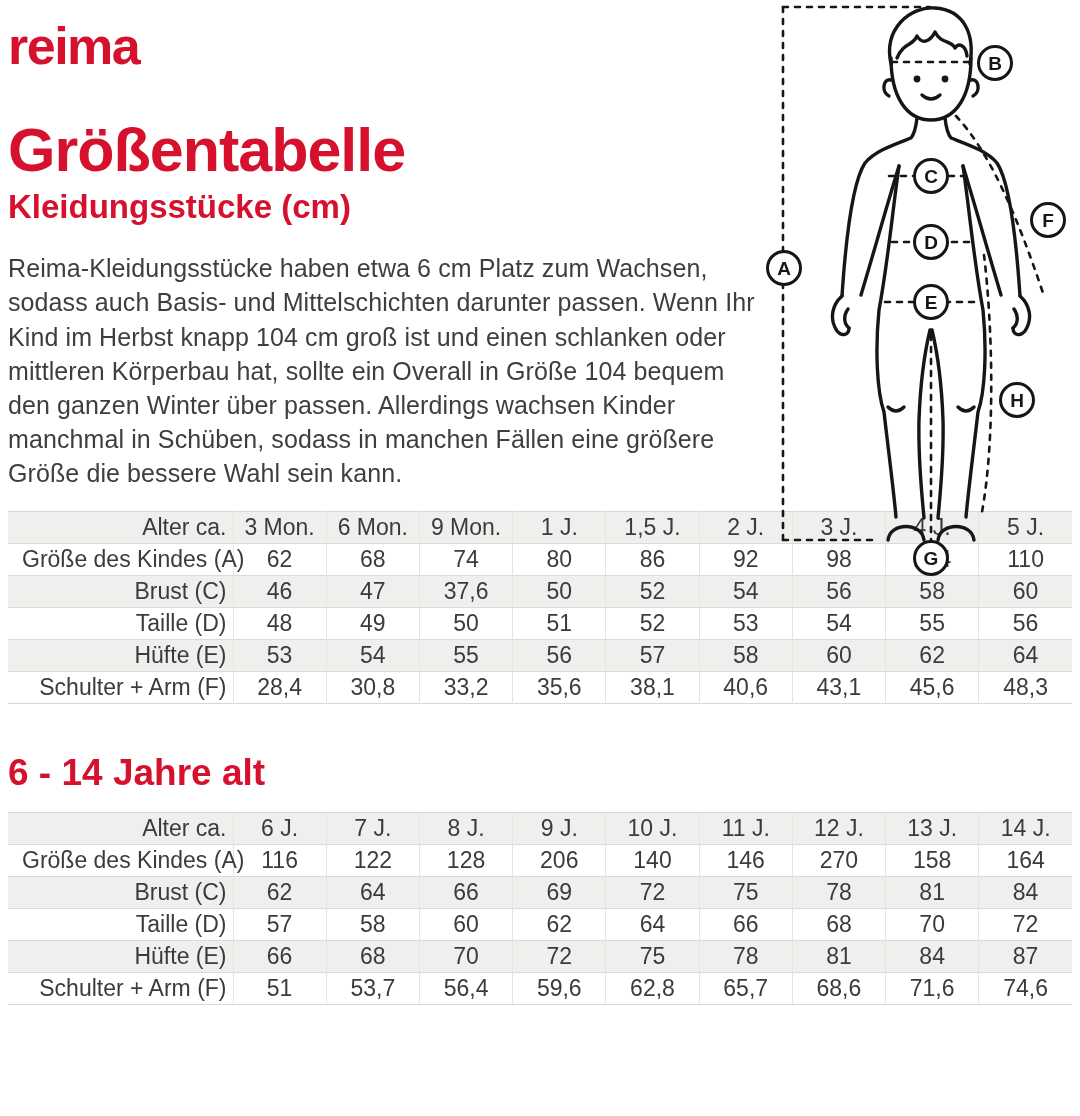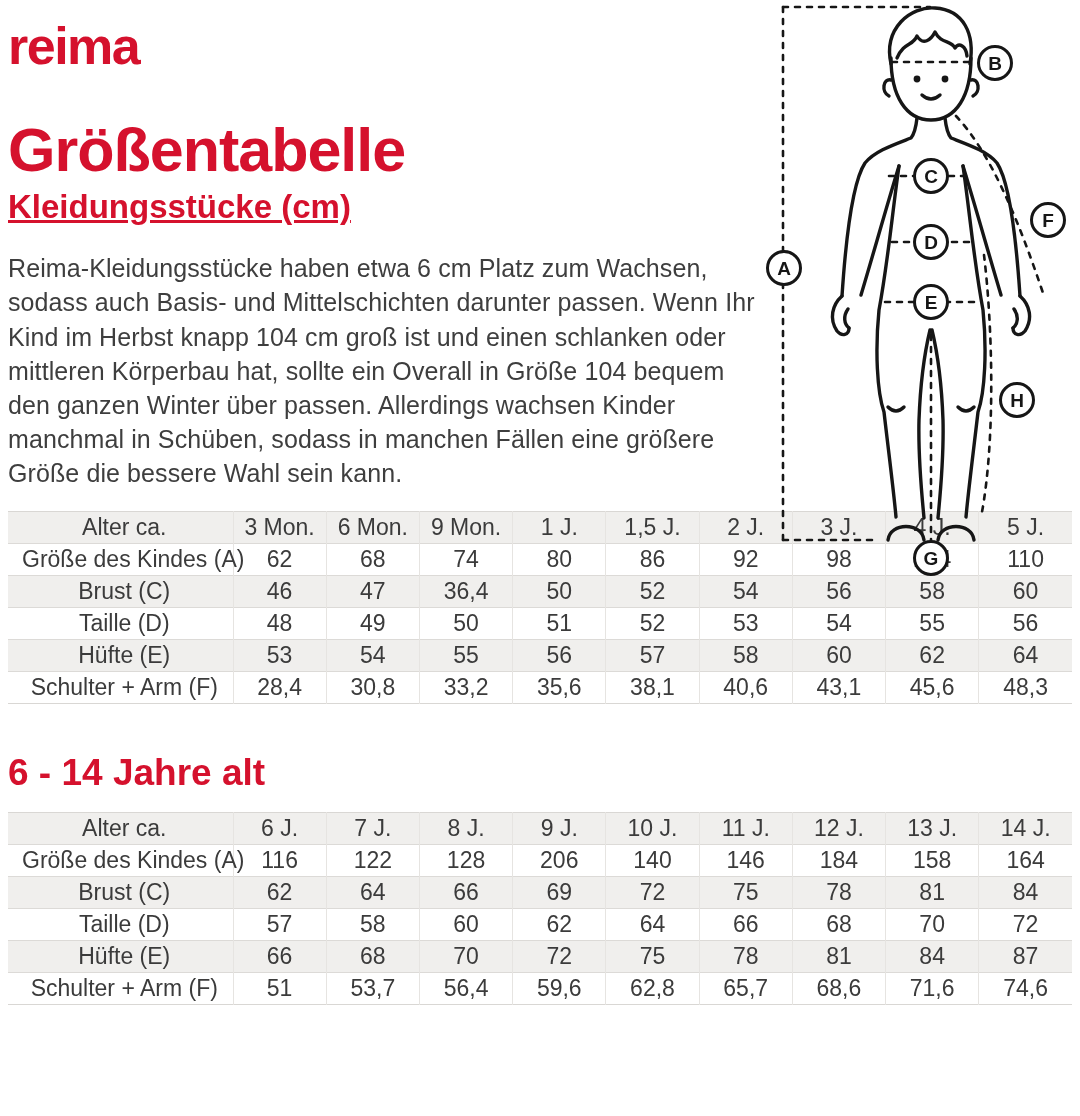--- a/index.html
+++ b/index.html
@@ -10,38 +10,38 @@
     --border-v:#e6e4e1;
   }
   *{box-sizing:border-box;margin:0;padding:0;}
   html,body{width:1080px;height:1116px;overflow:hidden;background:#fff;}
   body{font-family:"Liberation Sans", sans-serif;color:var(--text);position:relative;}
   .page{position:relative;width:1080px;height:1116px;padding:0 8px;}
 
   .logo{color:var(--accent);font-size:52px;font-weight:800;letter-spacing:-1.5px;padding-top:20px;line-height:1;}
   .intro-col{width:750px;}
   .main-title{color:var(--accent);font-size:61px;font-weight:800;letter-spacing:-1px;margin-top:48px;line-height:1;}
-  .sub-title{color:var(--accent);font-size:33px;font-weight:600;margin-top:8px;line-height:1.1;text-decoration:underline;}
+  .sub-title{color:var(--accent);font-size:33px;font-weight:600;margin-top:8px;line-height:1.1;}
   .intro-text{font-size:25px;line-height:1.365;margin-top:26px;color:var(--text);letter-spacing:0.1px;}
 
   .diagram{position:absolute;top:0;left:758px;width:322px;height:600px;}
   .diagram path,.diagram ellipse{fill:none;stroke:#161616;stroke-width:3.4;stroke-linecap:round;stroke-linejoin:round;}
   .diagram .dash{stroke-width:2.6;stroke-dasharray:5 7;}
   .diagram .marker circle{fill:#fff;stroke:#161616;stroke-width:3;}
   .diagram .marker text{font-family:"Liberation Sans",sans-serif;font-size:19px;font-weight:bold;fill:#161616;text-anchor:middle;}
   .diagram .dot{fill:#161616;stroke:none;}
 
   .section-title{color:var(--accent);font-size:37px;font-weight:800;line-height:1;}
   .section-0 .section-title{margin-top:32px;}
   .section-1 .section-title{margin-top:50px;}
 
   table{border-collapse:collapse;width:1064px;margin-top:21px;table-layout:fixed;
         border-top:1px solid #d9d7d4;border-bottom:1px solid #d9d7d4;font-size:23px;color:#3b3b3b;}
   th,td{font-weight:normal;height:32px;padding:2px 6px;text-align:center;white-space:nowrap;}
-  th.label{width:225px;text-align:center;padding-left:14px;}
+  th.label{width:225px;text-align:right;padding-left:14px;}
   thead th{background:var(--row-alt);}
   tbody tr:nth-child(even) th,tbody tr:nth-child(even) td{background:var(--row-alt);}
   tbody th,tbody td{border-top:1px solid var(--border-h);}
   th:not(.label),td{border-left:1px solid var(--border-v);}
 </style>
 </head>
 <body>
 
 <div class="page">
 
@@ -166,21 +166,21 @@
             <td>86</td>
             <td>92</td>
             <td>98</td>
             <td>104</td>
             <td>110</td>
           </tr>
           <tr>
             <th class="label">Brust (C)</th>
             <td>46</td>
             <td>47</td>
-            <td>36,4</td>
+            <td>37,6</td>
             <td>50</td>
             <td>52</td>
             <td>54</td>
             <td>56</td>
             <td>58</td>
             <td>60</td>
           </tr>
           <tr>
             <th class="label">Taille (D)</th>
             <td>48</td>
@@ -240,21 +240,21 @@
         </thead>
         <tbody>
           <tr>
             <th class="label">Größe des Kindes (A)</th>
             <td>116</td>
             <td>122</td>
             <td>128</td>
             <td>206</td>
             <td>140</td>
             <td>146</td>
-            <td>184</td>
+            <td>270</td>
             <td>158</td>
             <td>164</td>
           </tr>
           <tr>
             <th class="label">Brust (C)</th>
             <td>62</td>
             <td>64</td>
             <td>66</td>
             <td>69</td>
             <td>72</td>

